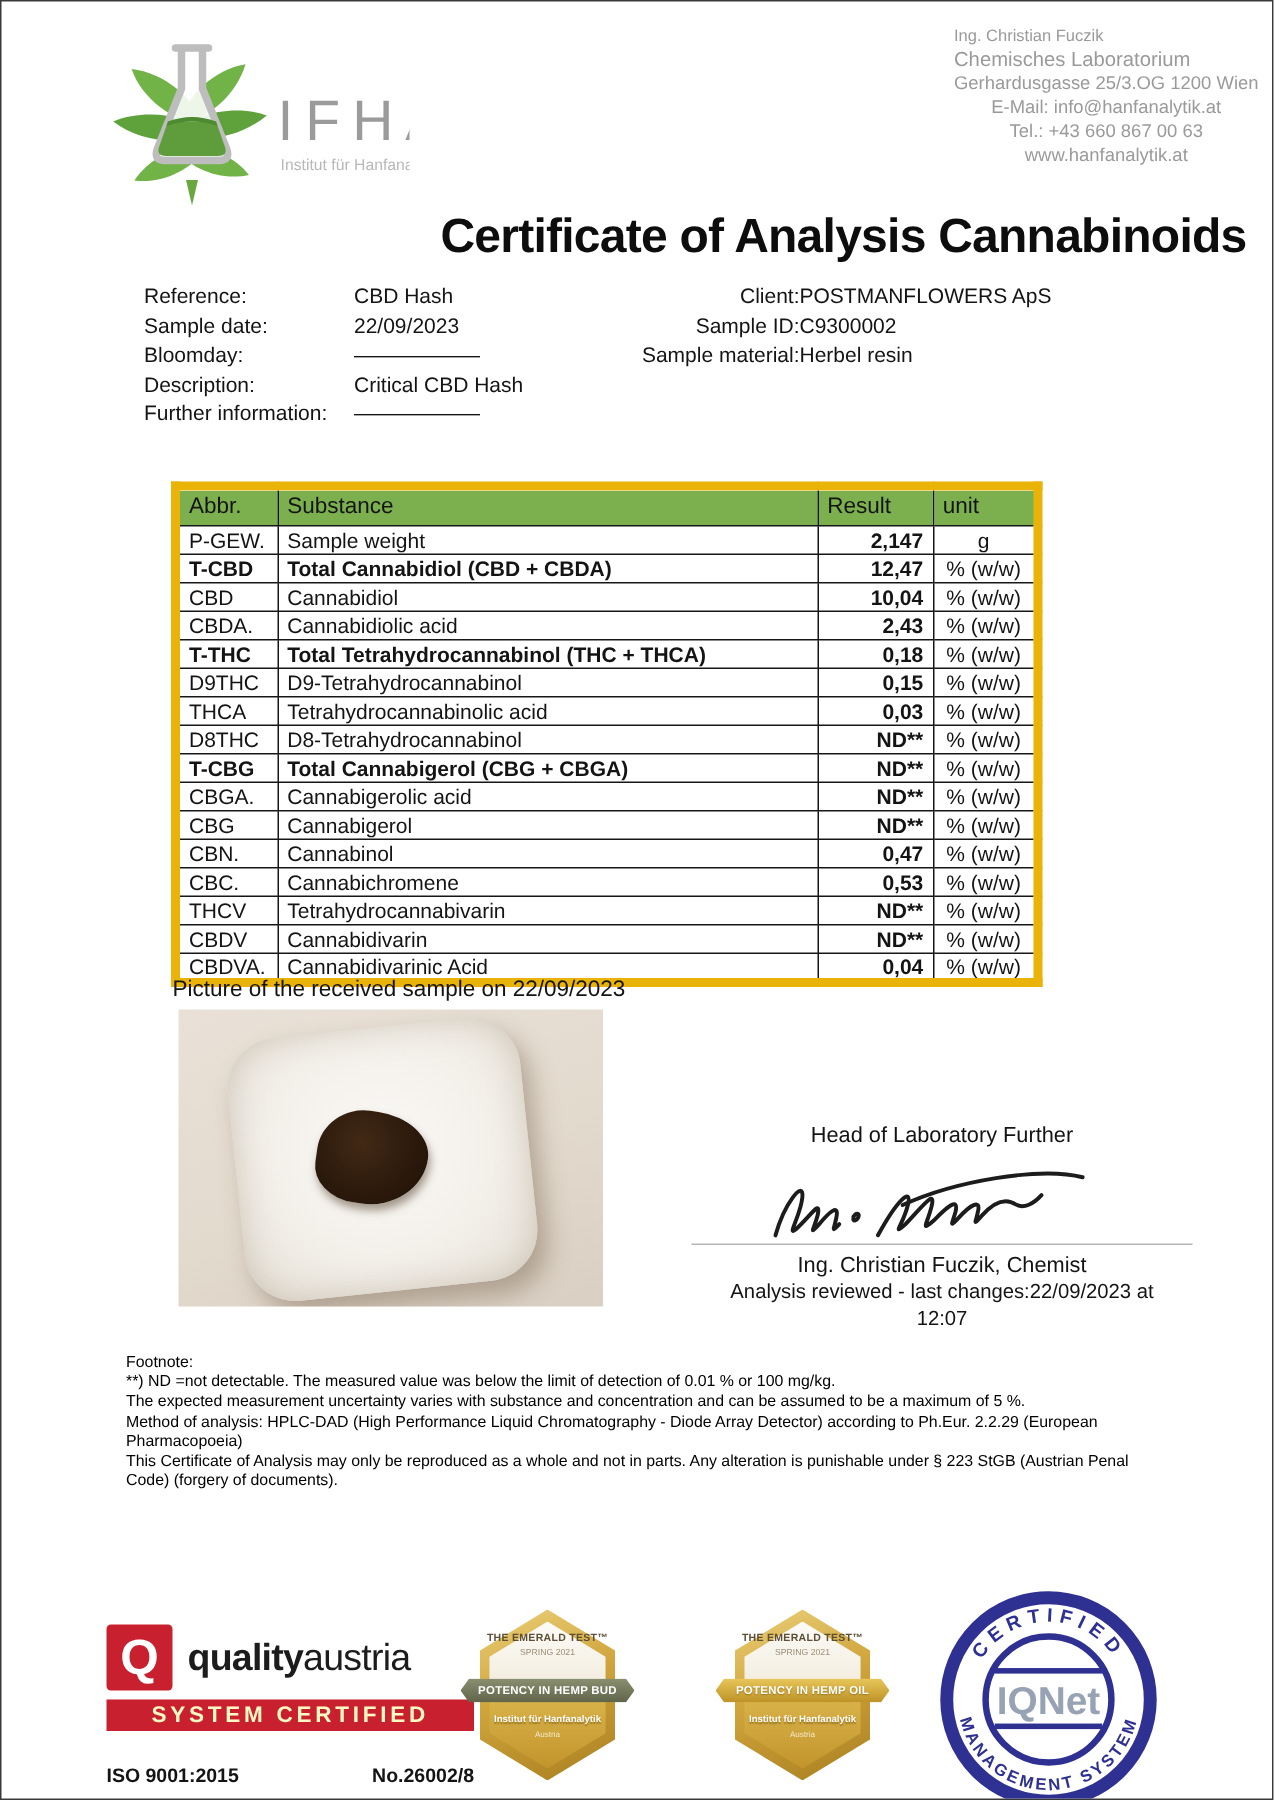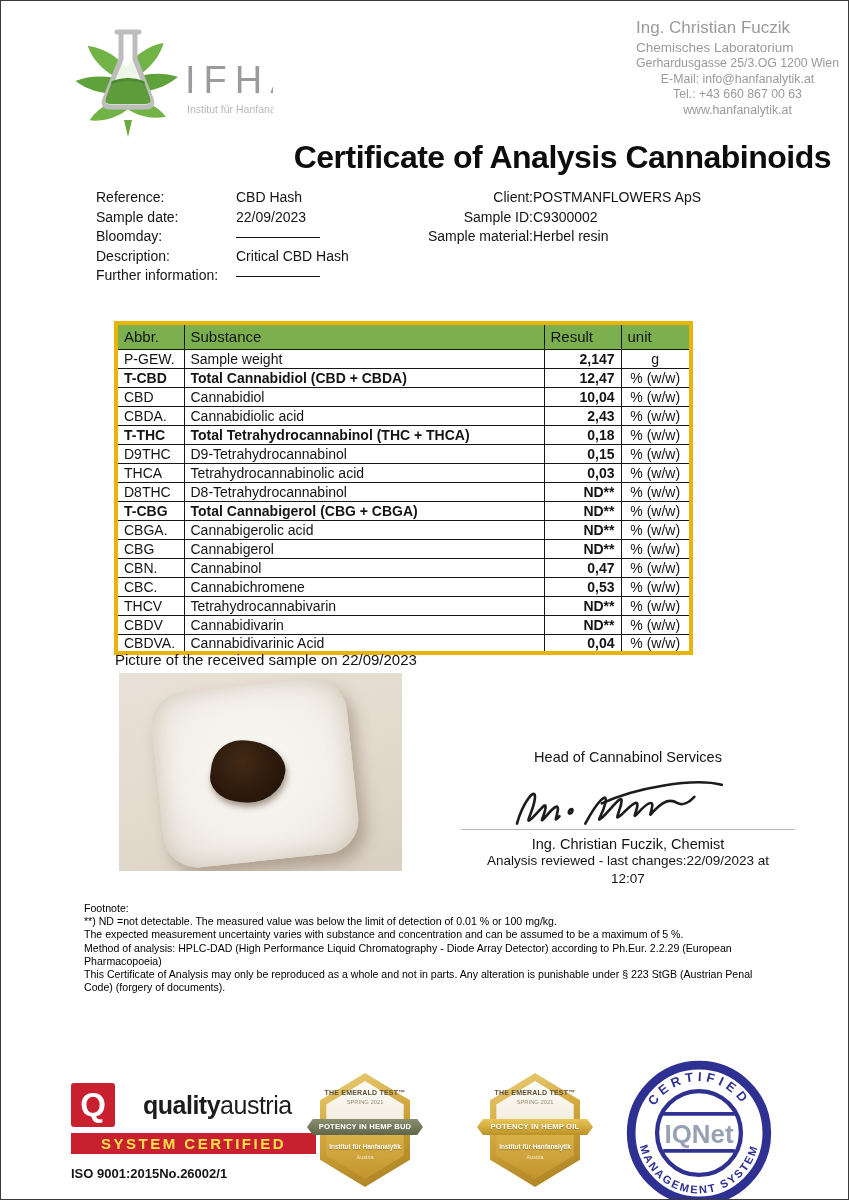--- a/index.html
+++ b/index.html
@@ -7,40 +7,40 @@
     --gray_text:#9a9a9a; --ink:#141414;
   }
   *{margin:0;padding:0;box-sizing:border-box;}
   body{background:#777;font-family:"Liberation Sans",sans-serif;}
   .page{position:relative;width:849px;height:1200px;background:#fff;margin:0 auto;
         border:1px solid #3a3a3a;overflow:hidden;color:var(--ink);}
 
   
   .logo{position:absolute;left:32px;top:16px;}
   .contact{position:absolute;left:635px;top:16px;color:var(--gray_text);line-height:1.28;}
-  .contact .c-name{font-size:17px;}
+  .contact .c-name{font-size:11px;}
   .contact .c-lab{font-size:13.5px;}
   .contact .c-small{font-size:12.3px;text-align:center;}
 
   
   .title{position:absolute;top:138px;left:0;width:830px;text-align:right;
          font-size:32px;font-weight:bold;letter-spacing:-0.5px;color:#0d0d0d;}
 
   
   .info-col{position:absolute;top:187px;font-size:14px;line-height:19.5px;margin-left:12px;}
   .info-left{left:83px;width:312px;}
   .info-right{left:395px;width:330px;}
   .info-row{display:flex;}
   .info-left .info-label{width:140px;flex:none;}
   .info-right .info-label{width:125px;flex:none;text-align:right;}
   .info-value{white-space:nowrap;}
 
   
   table.results{position:absolute;left:113px;top:320px;border-collapse:collapse;
-                font-size:14px;table-layout:fixed;width:575px;border:4px solid #eab308;}
+                font-size:14px;table-layout:fixed;width:575px;border:6px solid #eab308;}
   table.results th,table.results td{border:1px solid #161616;height:19px;
                 padding:0 6px;line-height:16px;overflow:hidden;white-space:nowrap;}
   table.results th{background:var(--green);font-weight:normal;font-size:15px;height:26px;text-align:left;}
   .col-abbr{width:68px;}
   .col-substance{width:360px;padding-left:8px;}
   .col-result{width:77px;text-align:right;padding-right:13px;font-weight:bold;}
   .col-unit{width:70px;text-align:center;}
   th.col-result,th.col-unit{text-align:center;padding-right:6px;}
   td.indent{padding-left:17px;}
   tr.bold-row td{font-weight:bold;}
@@ -69,24 +69,24 @@
 
   
   .footnote{position:absolute;left:83px;top:901px;width:700px;font-size:10.6px;line-height:13.2px;color:#000;}
 
   
   .qa{position:absolute;left:70px;top:1082px;width:245px;}
   .qa-top{display:flex;align-items:center;gap:10px;margin-bottom:6px;}
   .qa-q{width:44px;height:44px;background:var(--red);color:#fff;font-weight:bold;font-size:33px;
         display:flex;align-items:center;justify-content:center;border-radius:3px;}
   .qa-brand{font-size:25px;color:#1c1c1c;letter-spacing:-0.5px;}
-  .qa-brand b{font-weight:bold;margin-left:18px;}
-  .qa-bar{background:var(--red);color:#fde047;font-weight:bold;font-size:15px;letter-spacing:2.5px;
+  .qa-brand b{font-weight:bold;}
+  .qa-bar{background:var(--red);color:#fef9c3;font-weight:bold;font-size:15px;letter-spacing:2.5px;
           text-align:center;padding:2px 0;}
-  .qa-bottom{display:flex;font-weight:bold;font-size:13px;margin-top:12px;}
+  .qa-bottom{display:flex;justify-content:space-between;font-weight:bold;font-size:13px;margin-top:22px;}
 
   .badge-emerald{position:absolute;width:112px;height:122px;}
   .be-bud{left:308px;top:1072px;}
   .be-oil{left:478px;top:1072px;}
   .hex{position:absolute;left:6px;top:0;width:100px;height:114px;
        clip-path:polygon(50% 0,95% 24%,95% 76%,50% 100%,5% 76%,5% 24%);
        background:linear-gradient(160deg,#ecd27c 0%,#d0a53c 45%,#a87d1f 100%);}
   .hex-inner{position:absolute;left:7px;top:8px;width:86px;height:98px;
        clip-path:polygon(50% 0,95% 24%,95% 76%,50% 100%,5% 76%,5% 24%);
        background:linear-gradient(180deg,#fcfbf7 0%,#f2ecdd 46%,#dcb64e 46.5%,#c2952c 100%);}
@@ -288,21 +288,21 @@
       </tbody>
   </table>
 
   <div class="caption">Picture of the received sample on 22/09/2023</div>
   <div class="photo">
     <div class="plate"></div>
     <div class="hash-blob"></div>
   </div>
 
   <div class="sign-block">
-    <div class="sig-role">Head of Cannabinol Services</div>
+    <div class="sig-role">Head of Laboratory Further</div>
     <svg class="sig-svg" width="280" height="70" viewBox="0 0 300 80">
       <g fill="none" stroke="#1c1c1c" stroke-width="3" stroke-linecap="round" transform="rotate(-3 150 40)">
         <path d="M22 58 C30 34 46 16 44 30 C42 44 30 60 38 54 C50 44 58 32 55 44 C52 54 47 60 55 52 C64 42 72 36 69 47 C67 55 64 59 71 52"></path>
         <path d="M82 47 c2 -3 5 -3 4 0 c-1 3 -5 4 -4 1"></path>
         <path d="M100 62 C116 36 128 26 124 40 C120 54 110 64 121 55 C134 43 146 28 142 42 C138 55 132 62 143 53 C154 43 163 36 160 47 C157 56 154 60 162 52 C171 43 180 38 177 48 C175 56 172 59 180 51 C189 42 198 38 206 44 C212 48 220 44 226 38"></path>
         <path d="M120 40 C160 24 226 16 258 26"></path>
       </g>
     </svg>
     <hr class="sig-line">
     <div class="sig-name">Ing. Christian Fuczik, Chemist</div>
@@ -321,21 +321,21 @@
   </div>
 
   <div class="qa">
     <div class="qa-top">
       <div class="qa-q">Q</div>
       <div class="qa-brand"><b>quality</b><span>austria</span></div>
     </div>
     <div class="qa-bar">SYSTEM CERTIFIED</div>
     <div class="qa-bottom">
       <span>ISO 9001:2015</span>
-      <span>No.26002/1</span>
+      <span>No.26002/8</span>
     </div>
   </div>
 
   <div class="badge-emerald be-bud">
     <div class="hex">
       <div class="hex-inner"></div>
     </div>
     <div class="em-title">THE EMERALD TEST™</div>
     <div class="em-sub">SPRING 2021</div>
     <div class="em-ribbon ribbon-bud">POTENCY IN HEMP BUD</div>

